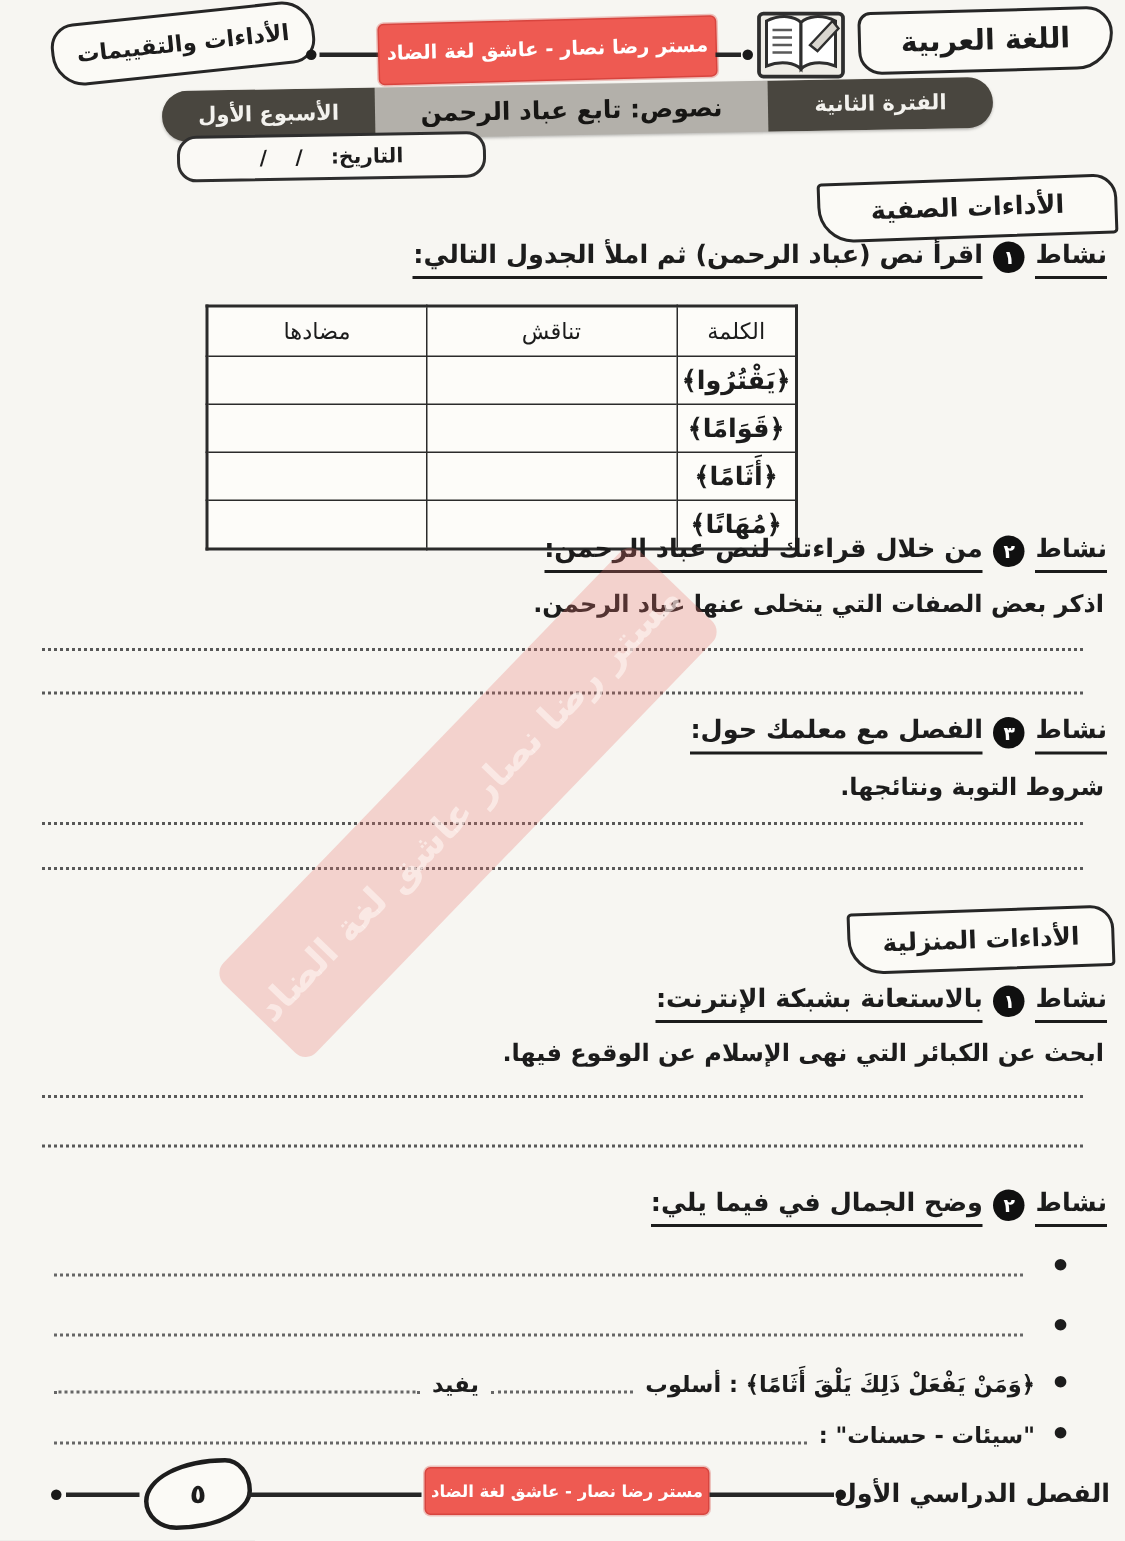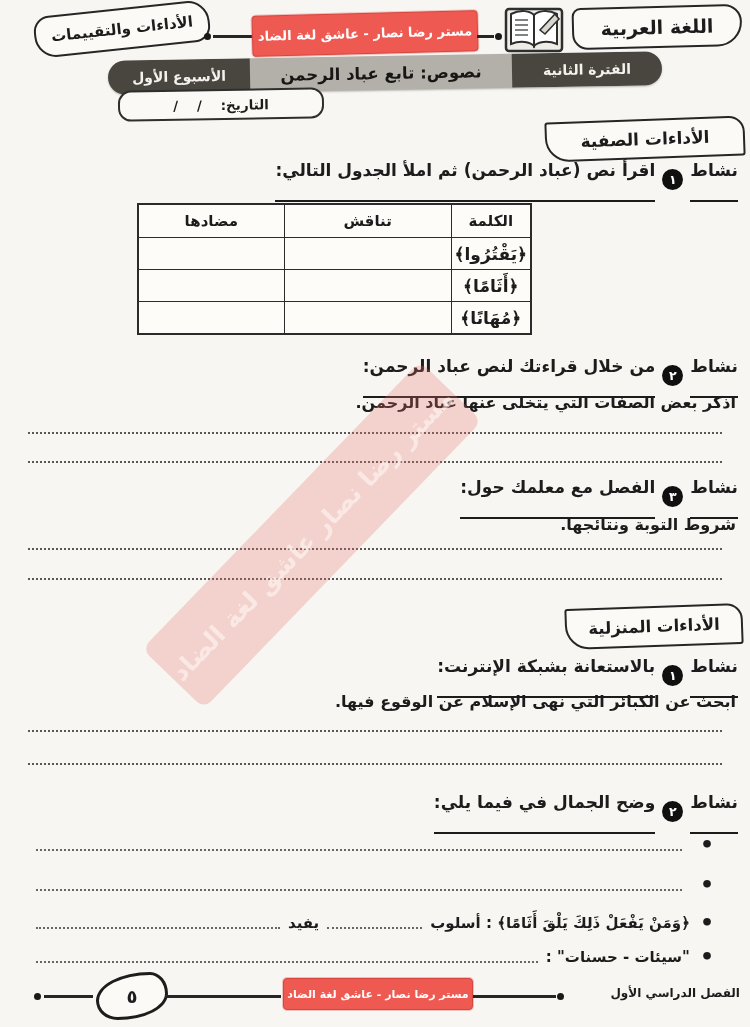--- a/index.html
+++ b/index.html
@@ -18,47 +18,47 @@
             transform:rotate(-1deg);box-shadow:0 1px 2px rgba(0,0,0,.25);}
   .seg{display:flex;align-items:center;justify-content:center;font-weight:bold;}
   .seg.dark{background:#49463f;color:#f3f2ee;font-size:14px;flex:0 0 auto;}
   .seg.light{flex:1;color:#171614;font-size:16.5px;}
   .datebox{position:absolute;border:2.5px solid #2e2e2e;border-radius:13px;background:#faf9f5;
            display:flex;align-items:center;justify-content:center;font-weight:bold;font-size:13.5px;
            transform:rotate(-1deg);}
   .badge.sect{font-size:17px;border-radius:3px 16px 3px 24px;transform:rotate(-2deg);}
   
   .act-head{position:absolute;display:flex;align-items:center;gap:7px;font-weight:bold;font-size:17px;}
-  .act-label,.act-text{border-bottom:2.5px solid #1c1c1c;padding-bottom:20px;}
+  .act-label,.act-text{border-bottom:2.5px solid #1c1c1c;padding-bottom:4px;}
   .num{width:21px;height:21px;border-radius:50%;background:#101010;color:#fff;display:flex;
        align-items:center;justify-content:center;font-size:12.5px;flex:0 0 auto;margin-bottom:4px;}
   .sub{position:absolute;font-weight:bold;font-size:16px;}
   .dots{position:absolute;height:0;border-top:2px dotted #585858;}
   
   .vtable{position:absolute;border-collapse:collapse;background:#fdfcf9;border:2.5px solid #2b2b2b;}
   .vtable th,.vtable td{border:1.6px solid #2b2b2b;text-align:center;vertical-align:middle;}
-  .vtable th{height:30px;font-size:15px;font-weight:bold;margin-top:44px;}
+  .vtable th{height:30px;font-size:15px;font-weight:normal;margin-top:44px;}
   .vtable td{height:29px;font-size:17px;font-weight:bold;}
   
   .brow{position:absolute;right:36px;left:28px;display:flex;align-items:flex-end;
         font-weight:bold;font-size:15px;}
   .bdot{margin-left:10px;font-size:22px;line-height:.8;}
   .bq{white-space:nowrap;}
   .fill{flex:1;border-bottom:2px dotted #666;margin:0 8px 3px;min-width:30px;}
   .fill.short{flex:0 0 95px;}
   
   .wmark{position:absolute;left:112px;top:492px;width:400px;height:86px;border-radius:10px;
          background:rgba(234,114,107,.27);transform:rotate(-46deg);display:flex;align-items:center;
          justify-content:center;pointer-events:none;}
   .wmark span{color:rgba(255,246,244,.6);font-weight:bold;font-size:25px;letter-spacing:2px;white-space:nowrap;}
   
   .lens{position:absolute;width:66px;height:42px;border:3.5px solid #1d1d1d;background:#fbfaf6;
         border-radius:75% 25% 70% 30%/60% 45% 55% 40%;display:flex;align-items:center;
         justify-content:center;font-weight:bold;font-size:18px;}
-  .semester{position:absolute;font-weight:bold;font-size:12px;}
+  .semester{position:absolute;font-weight:bold;font-size:17px;}
 </style>
 </head>
 <body>
 
 <div class="page">
 
   <div class="badge" style="left:34px;top:8px;width:172px;height:38px;font-size:15px;border-radius:16px 22px 16px 22px;transform:rotate(-6deg);">الأداءات والتقييمات</div>
   <div class="dot" style="left:204px;top:33px;"></div>
   <div class="hline" style="left:213px;top:35px;width:40px;"></div>
   <div class="stamp" style="left:252px;top:13px;width:224px;height:39px;font-size:13px;">مستر رضا نصار - عاشق لغة الضاد</div>
@@ -103,20 +103,25 @@
       <th>الكلمة</th>
       <th>تناقش</th>
       <th>مضادها</th>
     </tr>
     <tr>
       <td>﴿يَقْتُرُوا﴾</td>
       <td></td>
           <td></td>
     </tr>
     <tr>
+      <td>﴿قَوَامًا﴾</td>
+      <td></td>
+          <td></td>
+    </tr>
+    <tr>
       <td>﴿أَثَامًا﴾</td>
       <td></td>
           <td></td>
     </tr>
     <tr>
       <td>﴿مُهَانًا﴾</td>
       <td></td>
           <td></td>
     </tr>
   </tbody>

